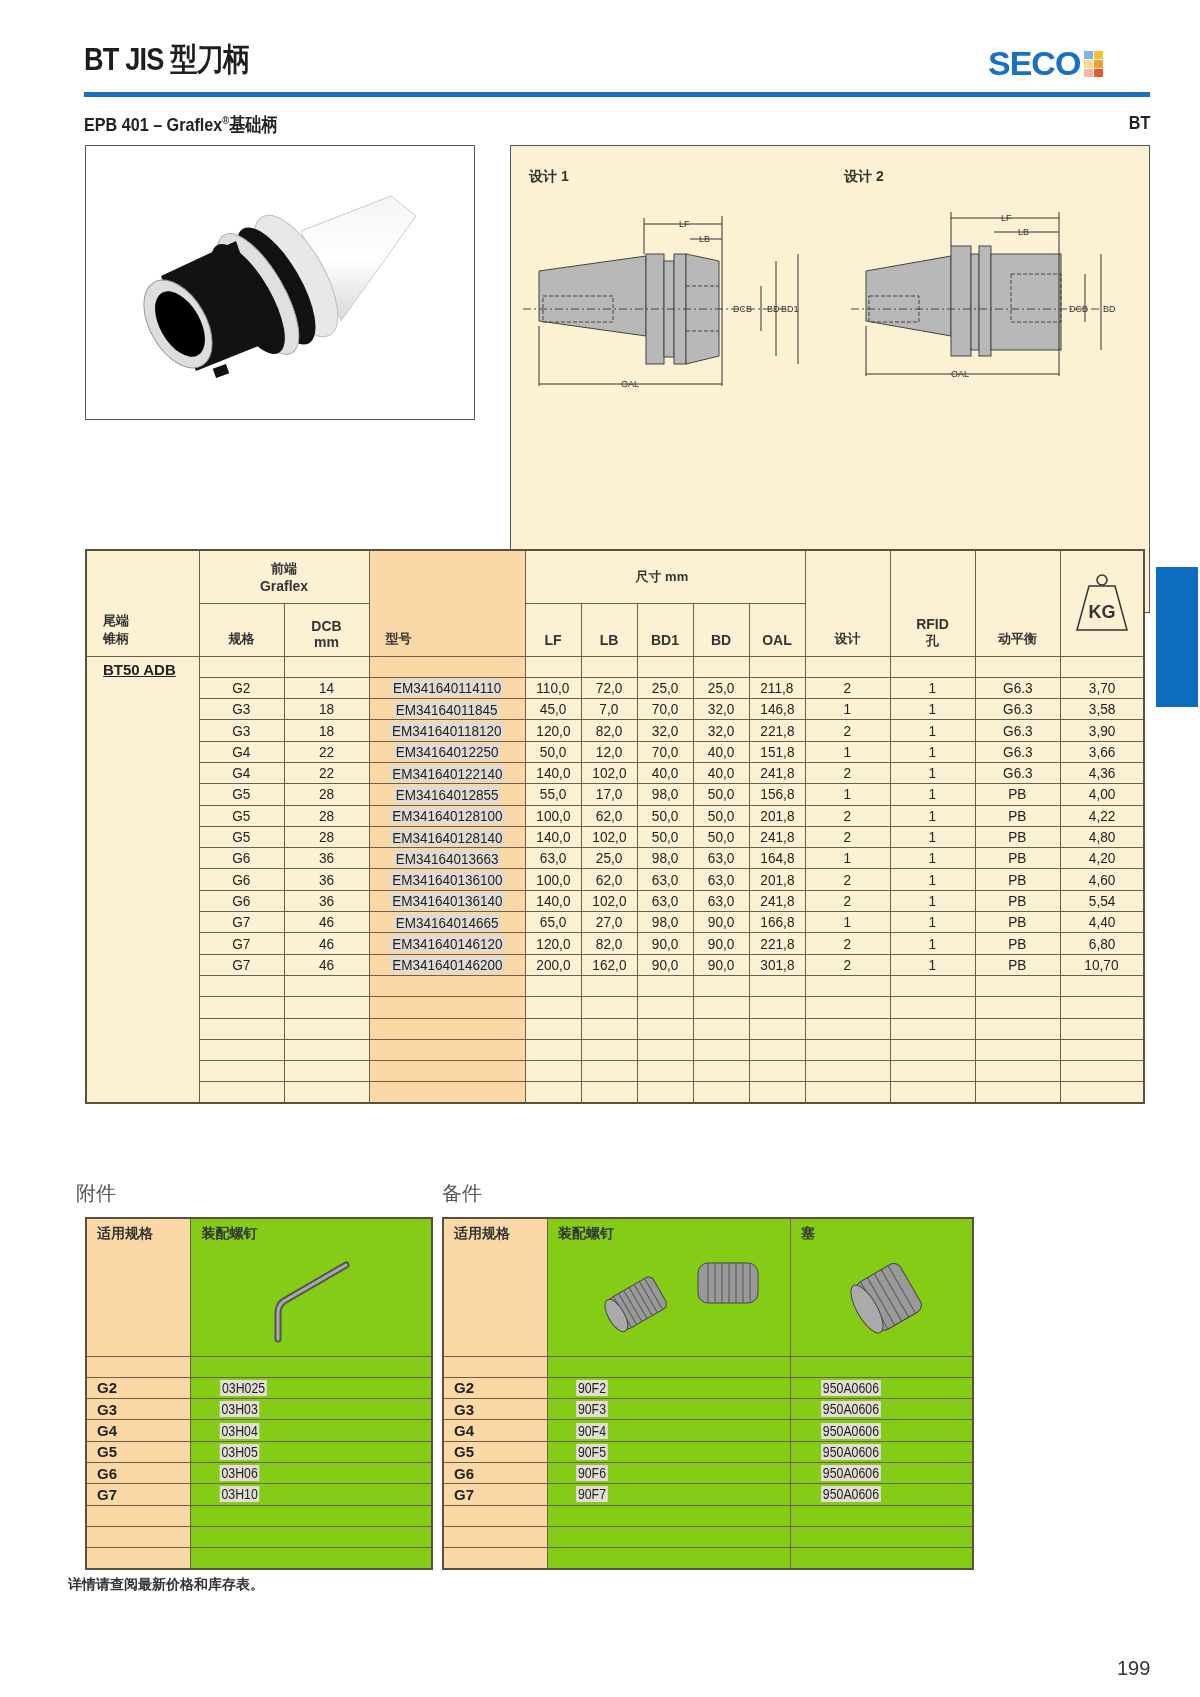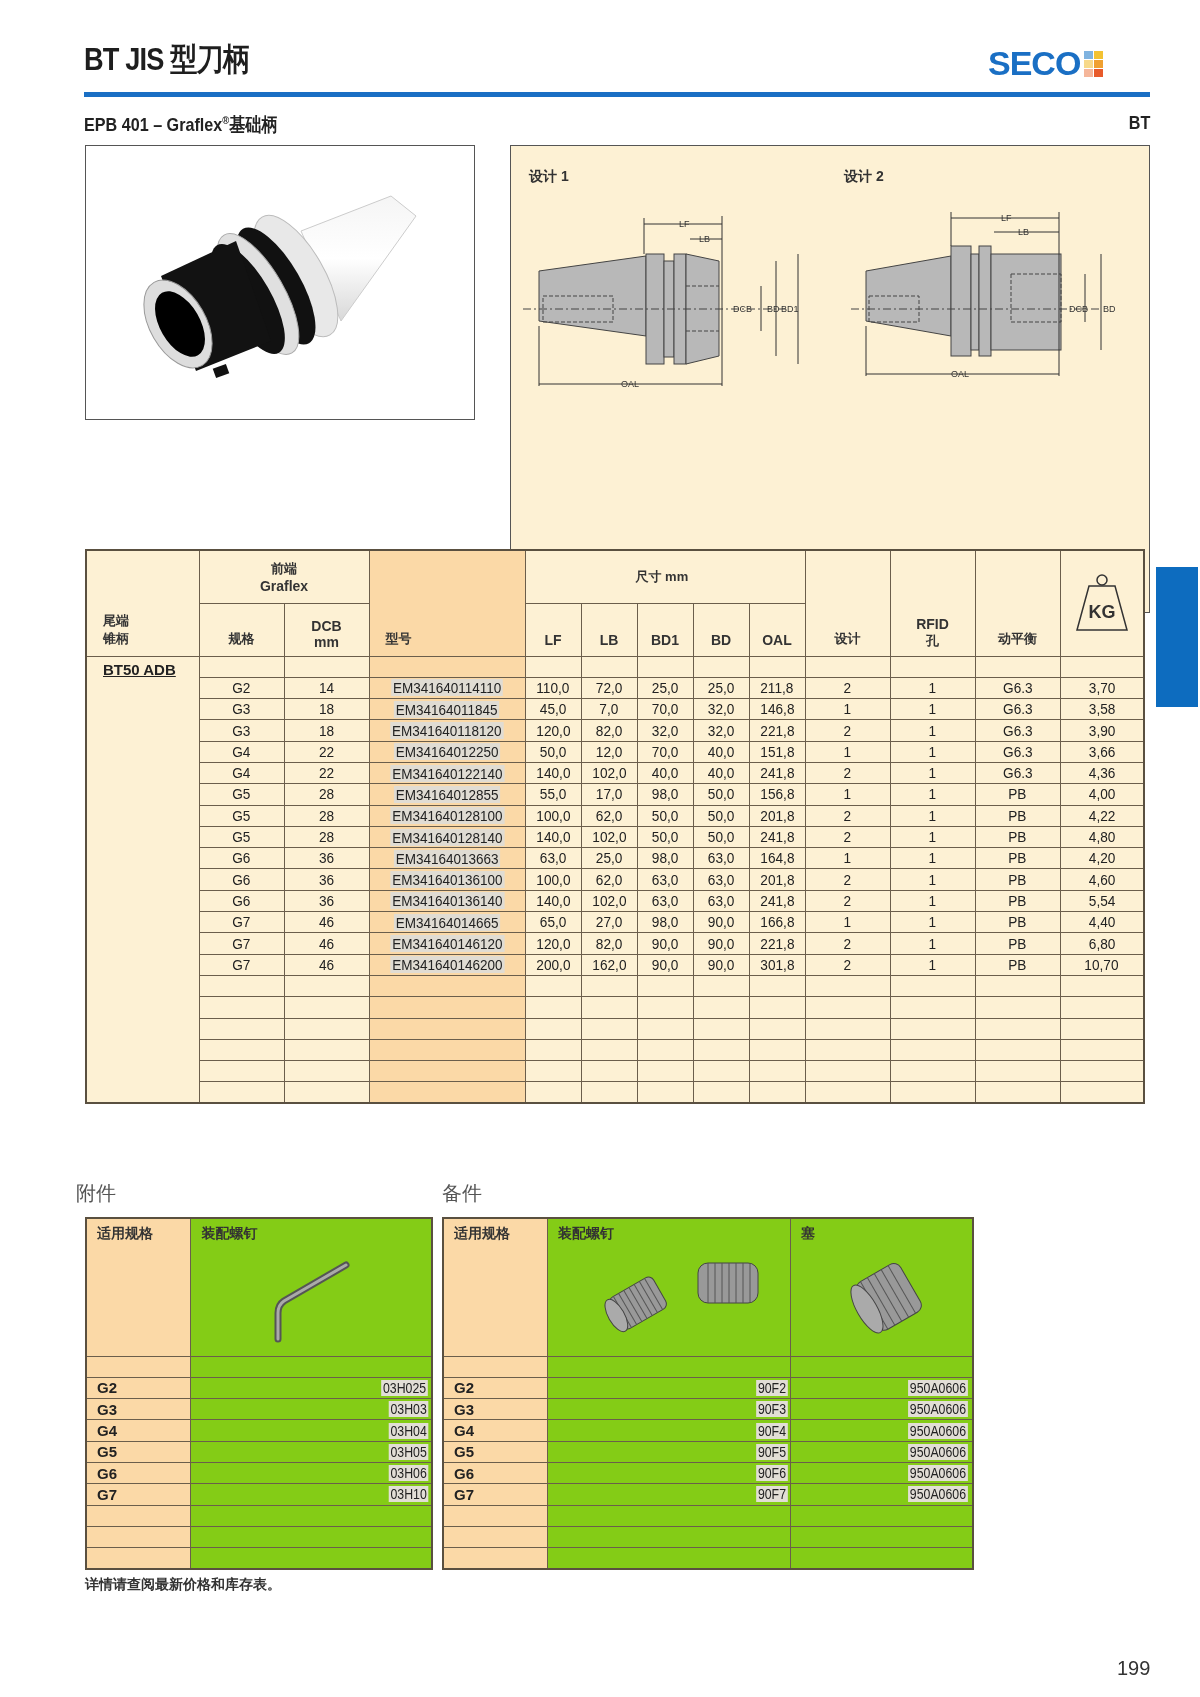--- a/index.html
+++ b/index.html
@@ -27,24 +27,24 @@
   .hdr-cn { font-size: 13px; font-weight: bold; color: #333; }
   .outer-border { border: 2px solid #5a5040 !important; }
 
   .side-tab { position: absolute; left: 1156px; top: 567px; width: 42px; height: 140px; background: #0d6cbf; }
 
   .section-label { position: absolute; font-size: 20px; color: #555; }
   .acc-table { position: absolute; border-collapse: collapse; background: #84cc16; }
   .acc-table td { border: 1px solid #6b5e4b; font-size: 14px; height: 21.3px; padding: 0; }
   .acc-table .spec { background: #fbd9a7; font-weight: bold; padding-left: 10px; font-size: 15px; }
   .acc-table .hdr { vertical-align: top; padding: 6px 10px; font-weight: bold; font-size: 14px; color: #333; height: 138px; }
-  .acc-table .val { text-align: right; }
+  .acc-table .val { text-align: left; padding-left: 26px; }
   .acc-table .val span { background: #e2ded6; padding: 0 2px; display: inline-block; transform: scaleX(0.88); }
 
-  .footnote { position: absolute; left: 85px; top: 1576px; font-size: 14px; font-weight: bold; color: #333; }
+  .footnote { position: absolute; left: 68px; top: 1576px; font-size: 14px; font-weight: bold; color: #333; }
   .page-num { position: absolute; left: 1117px; top: 1657px; font-size: 20px; color: #333; }
 </style>
 </head>
 <body>
 
 <div class="page-title">BT JIS 型刀柄</div>
 <div class="logo">
   <span class="logo-text">SECO</span>
   <div class="logo-squares">
     <span style="background:#7fb3e0"></span>

